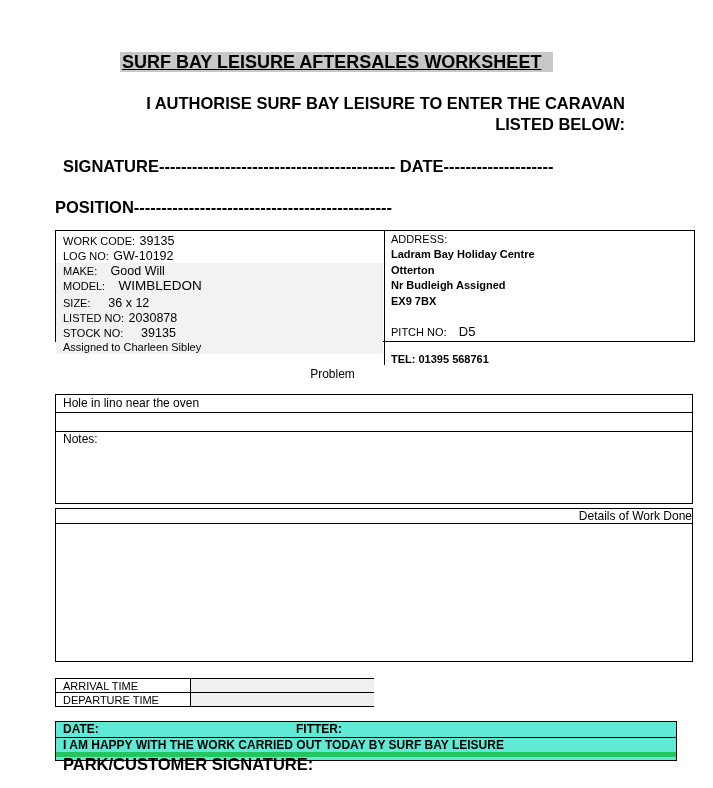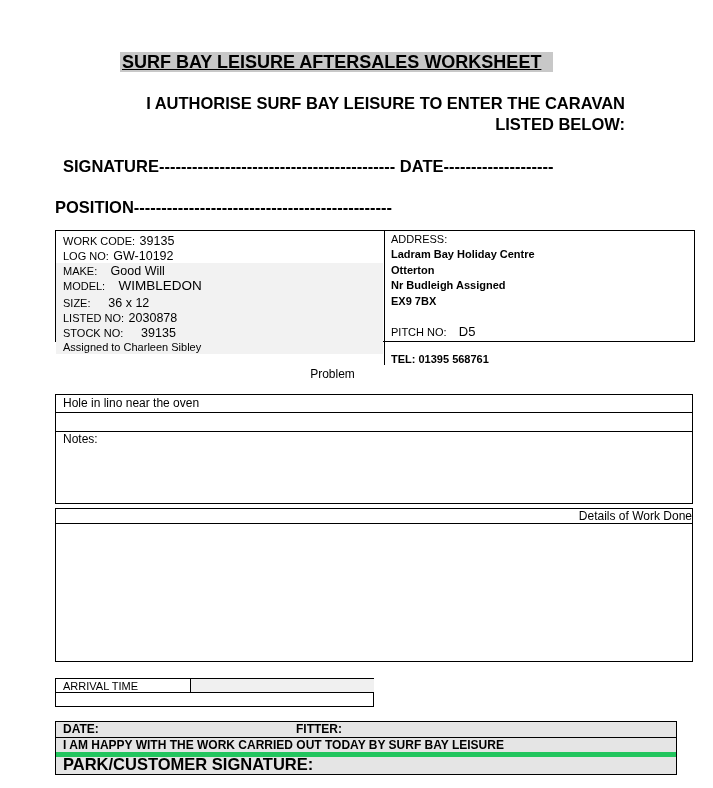--- a/index.html
+++ b/index.html
@@ -30,21 +30,21 @@
     .details { left:55px; top:508px; width:638px; height:154px; border:1px solid #000; box-sizing:border-box; }
     .details .hdr { position:absolute; left:0; top:0; width:100%; height:14px; border-bottom:1px solid #000; text-align:right; font-size:12px; line-height:15px; }
 
     .times { left:55px; top:678px; width:319px; height:29px; border:1px solid #000; box-sizing:border-box; font-size:11px; }
     .times .r { position:absolute; left:0; width:100%; height:13px; }
     .times .r1 { top:0; border-bottom:1px solid #000; }
     .times .r2 { top:14px; }
     .times .c1 { position:absolute; left:7px; top:0; line-height:14px; white-space:nowrap; }
     .times .c2 { position:absolute; left:134px; top:0; width:183px; height:13px; background:#f0f0f0; border-left:1px solid #000; }
 
-    .sign { left:55px; top:721px; width:622px; height:54px; border:1px solid #000; box-sizing:border-box; background:#e5e5e5; }
+    .sign { left:55px; top:721px; width:622px; height:40px; border:1px solid #000; box-sizing:border-box; background:#5eead4; }
     .sign .s1 { position:absolute; left:0; top:0; width:100%; height:15px; border-bottom:1px solid #000; font-size:12px; line-height:15px; font-weight:bold; }
     .sign .s2 { position:absolute; left:0; top:16px; width:100%; height:14px; border-bottom:5px solid #22c55e; font-size:12px; line-height:15px; font-weight:bold; }
     .sign .s3 { position:absolute; left:0; top:31px; width:100%; font-size:16.5px; line-height:22px; font-weight:bold; }
     .sign span { position:absolute; white-space:nowrap; }
   </style>
 </head>
 <body>
 
 <div class="abs title">
   <span>SURF BAY LEISURE AFTERSALES WORKSHEET</span>
@@ -116,20 +116,24 @@
 
 <div class="abs details">
   <div class="hdr">Details of Work Done</div>
 </div>
 
 <div class="abs times">
   <div class="r r1">
     <span class="c1">ARRIVAL TIME</span>
     <div class="c2"></div>
   </div>
+  <div class="r r2">
+    <span class="c1">DEPARTURE TIME</span>
+    <div class="c2"></div>
+  </div>
 </div>
 
 <div class="abs sign">
   <div class="s1">
     <span style="left:7px">DATE:</span>
     <span style="left:240px">FITTER:</span>
   </div>
   <div class="s2">
     <span style="left:7px">I AM HAPPY WITH THE WORK CARRIED OUT TODAY BY SURF BAY LEISURE</span>
   </div>

